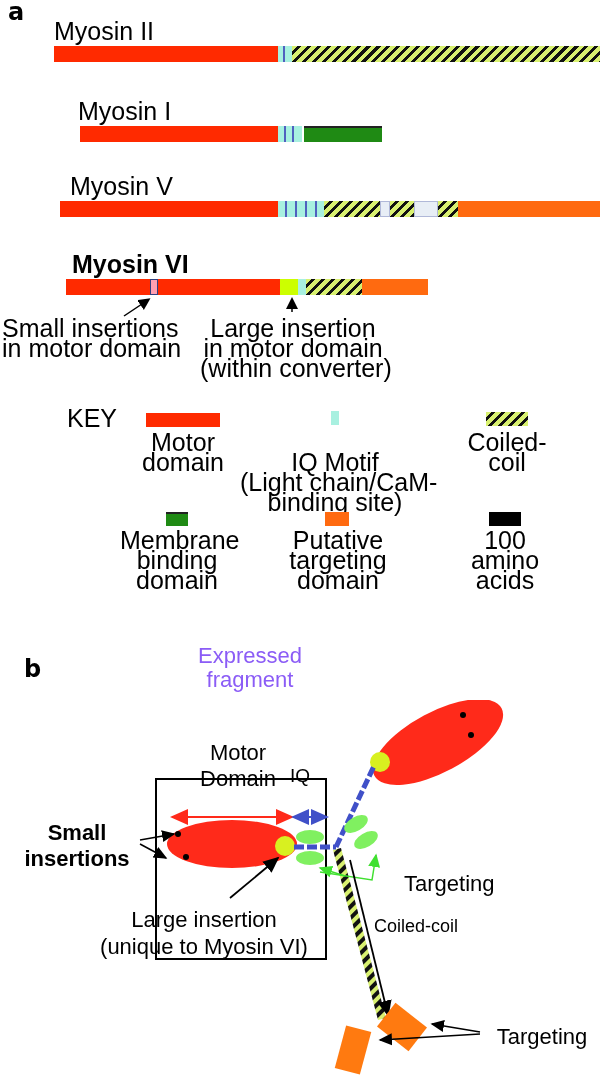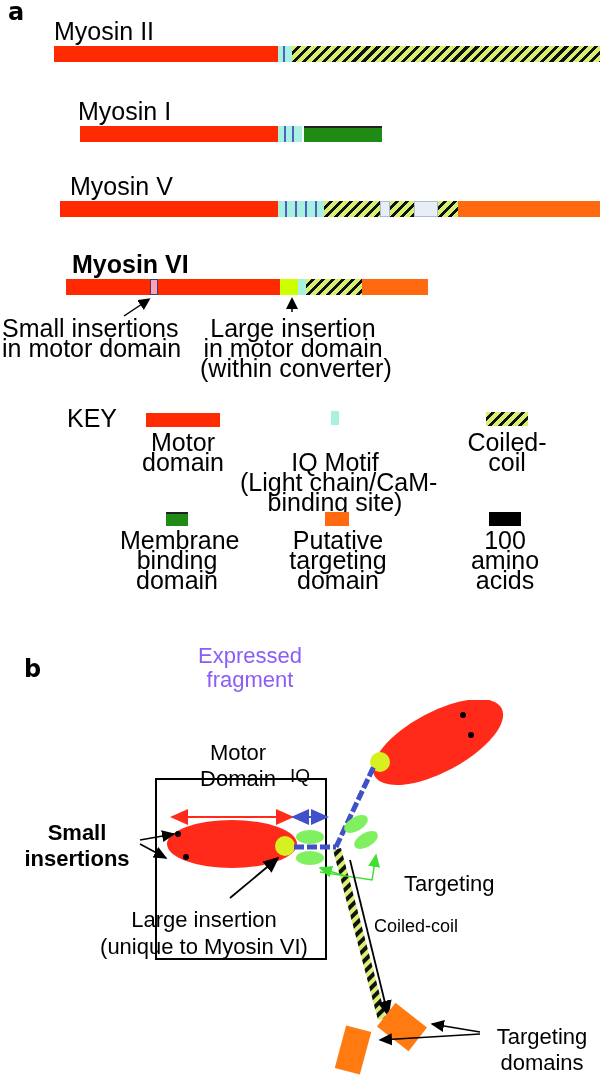--- a/index.html
+++ b/index.html
@@ -219,14 +219,13 @@
 <div class="lbl ctr" style="left:60px;top:906px;width:288px;font-size:22px;line-height:27px;">
   <div>Large insertion</div>
     <div>(unique to Myosin VI)</div>
 </div>
 
 <div class="lbl" style="left:404px;top:874px;font-size:22px;">Targeting</div>
 <div class="lbl" style="left:374px;top:916px;font-size:18px;">Coiled-coil</div>
 
 <div class="lbl ctr" style="left:484px;top:1024px;width:116px;font-size:22px;line-height:26px;">
   <div>Targeting</div>
-    <div>domains</div>
 </div>
 
 </body></html>

